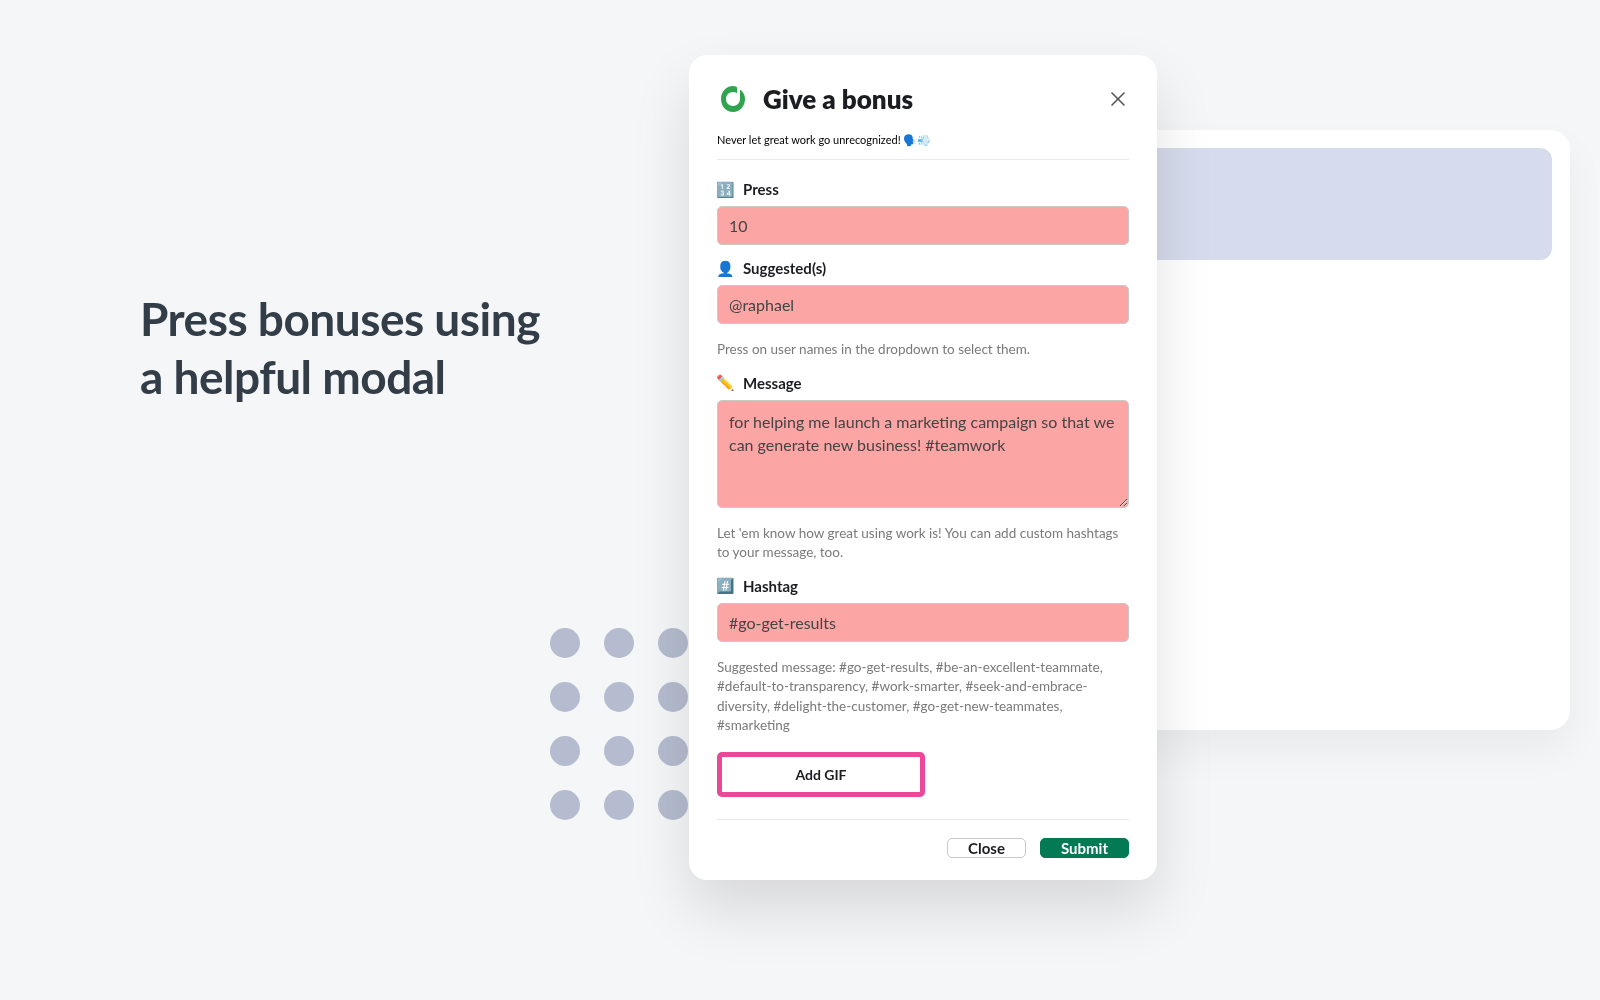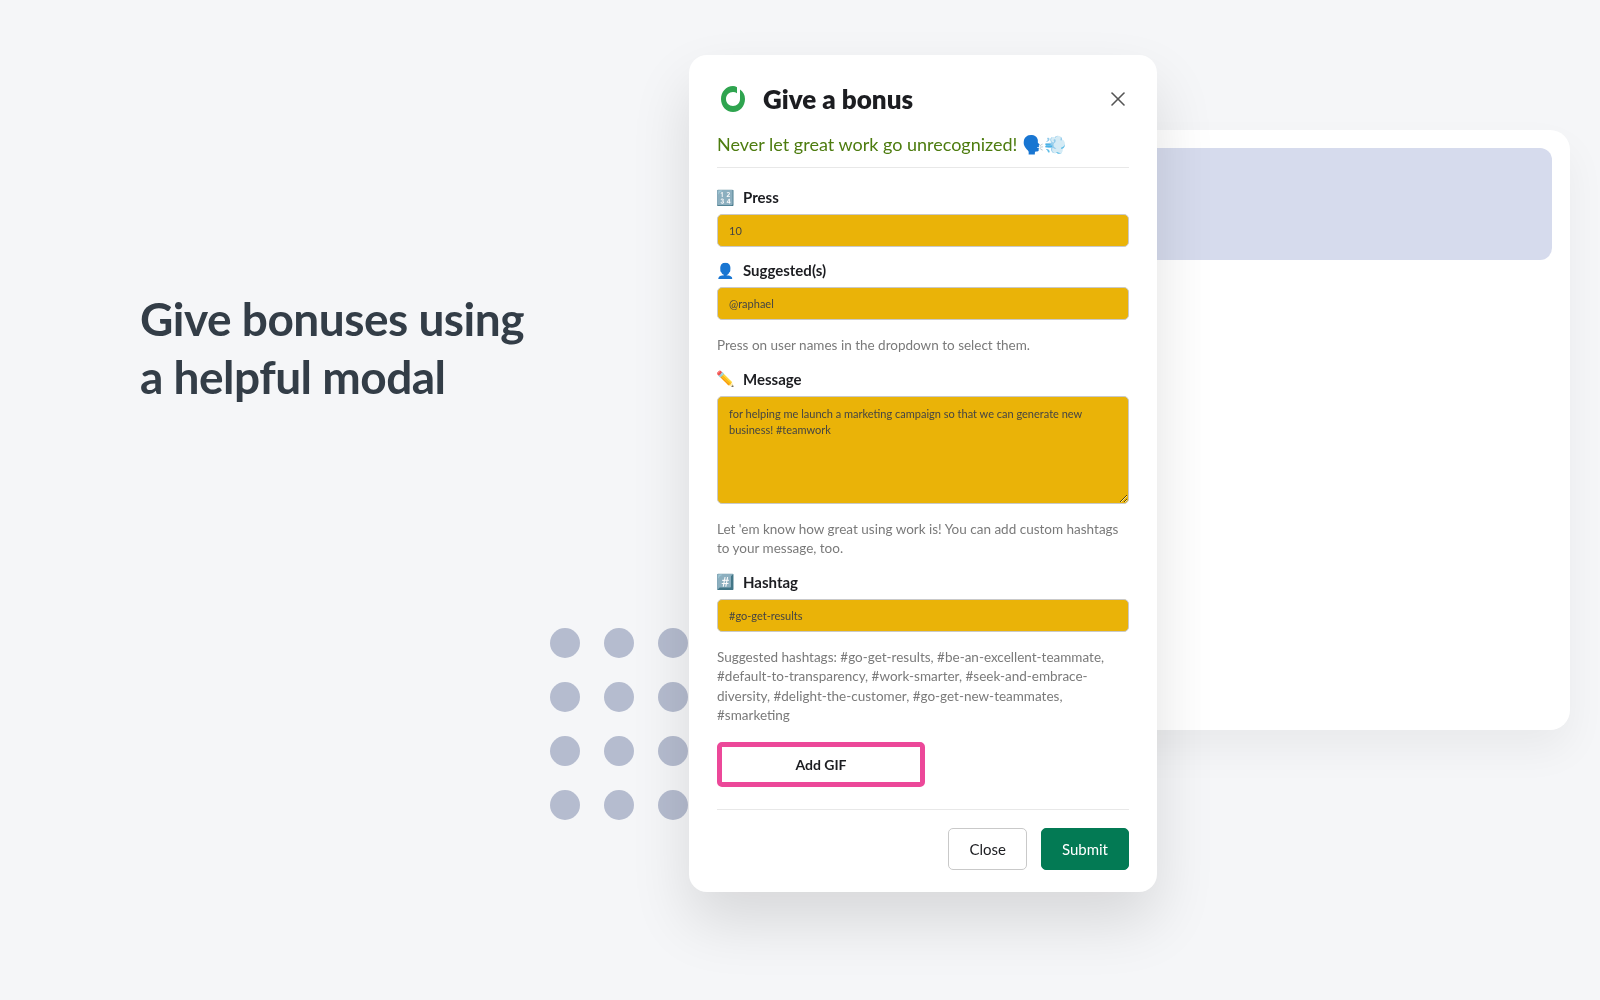--- a/index.html
+++ b/index.html
@@ -88,22 +88,22 @@
     flex: 1;
   }
   .close-x {
     width: 22px; height: 22px;
     cursor: pointer;
     color: #555;
     display: flex; align-items: center; justify-content: center;
   }
 
   .subtitle-row {
-    font-size: 18px;
-    color: #4d7c0f;
+    font-size: 11px;
+    color: #000000;
     padding-bottom: 12px;
     border-bottom: 1px solid #e8e8e8;
     margin-bottom: 14px;
   }
 
   .field-label {
     display: flex;
     align-items: center;
     gap: 8px;
     font-size: 15px;
@@ -116,24 +116,24 @@
     display:inline-flex; align-items:center; justify-content:center;
     width:18px; height:18px;
     font-size: 15px;
   }
 
   .text-input, .textarea-input {
     width: 100%;
     border: 1px solid #c9c9c9;
     border-radius: 5px;
     padding: 9px 11px;
-    font-size: 11px;
+    font-size: 16px;
     color: #444;
     font-family: inherit;
-    background: #eab308;
+    background: #fca5a5;
   }
   .textarea-input {
     height: 108px;
     resize: vertical;
     line-height: 1.45;
   }
 
   .helper {
     font-size: 13.5px;
     color: #7a7a7a;
@@ -161,23 +161,23 @@
     margin: 22px 0 18px 0;
   }
 
   .modal-footer {
     display: flex;
     justify-content: flex-end;
     gap: 14px;
   }
   .btn {
     border-radius: 5px;
-    padding: 11px 20px;
+    padding: 0 20px;
     font-size: 15px;
-    font-weight: 400;
+    font-weight: 700;
     cursor: pointer;
     font-family: inherit;
   }
   .btn-close {
     background: #fff;
     border: 1px solid #c9c9c9;
     color: #1c1d21;
   }
   .btn-submit {
     background: #037a54;
@@ -186,21 +186,21 @@
   }
 </style>
 </head>
 <body>
 
 <div class="bg-card">
   <div class="bg-strip"></div>
 </div>
 
 <div class="headline">
-  <span>Give bonuses using</span><br>
+  <span>Press bonuses using</span><br>
   <span>a helpful modal</span>
 </div>
 
 <div class="dot-grid">
   <div></div>
   <div></div>
   <div></div>
   <div></div>
   <div></div>
   <div></div>
@@ -249,21 +249,21 @@
     <span>Message</span>
   </div>
   <textarea class="textarea-input" style="">for helping me launch a marketing campaign so that we can generate new business! #teamwork</textarea>
   <div class="helper">Let 'em know how great using work is! You can add custom hashtags to your message, too.</div>
 
   <div class="field-label" style="margin-top:14px">
     <span class="emoji-box">#️⃣</span>
     <span>Hashtag</span>
   </div>
   <input class="text-input" type="text" value="#go-get-results" style="">
-  <div class="helper">Suggested hashtags: #go-get-results, #be-an-excellent-teammate, #default-to-transparency, #work-smarter, #seek-and-embrace-diversity, #delight-the-customer, #go-get-new-teammates, #smarketing</div>
+  <div class="helper">Suggested message: #go-get-results, #be-an-excellent-teammate, #default-to-transparency, #work-smarter, #seek-and-embrace-diversity, #delight-the-customer, #go-get-new-teammates, #smarketing</div>
 
   <button class="add-gif">Add GIF</button>
 
   <hr class="divider">
 
   <div class="modal-footer">
     <button class="btn btn-close">Close</button>
     <button class="btn btn-submit">Submit</button>
   </div>
 

